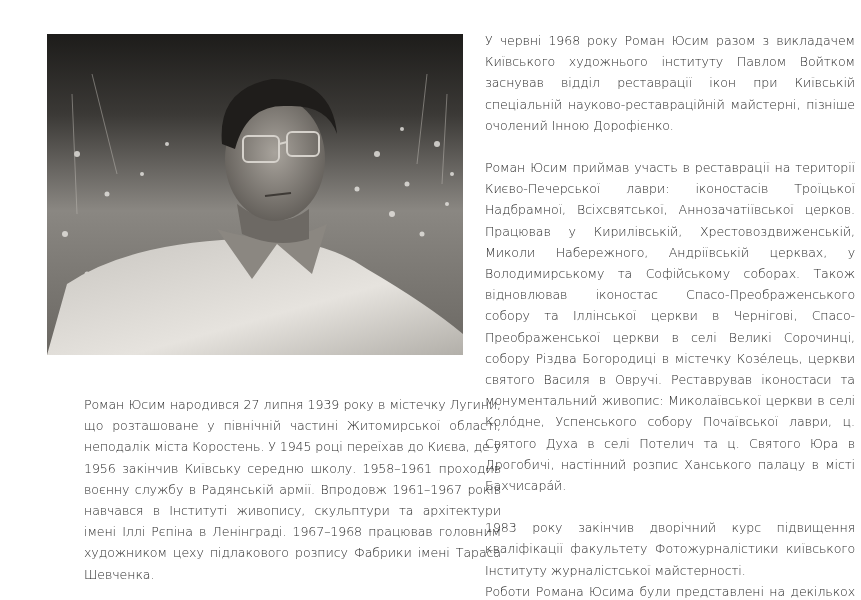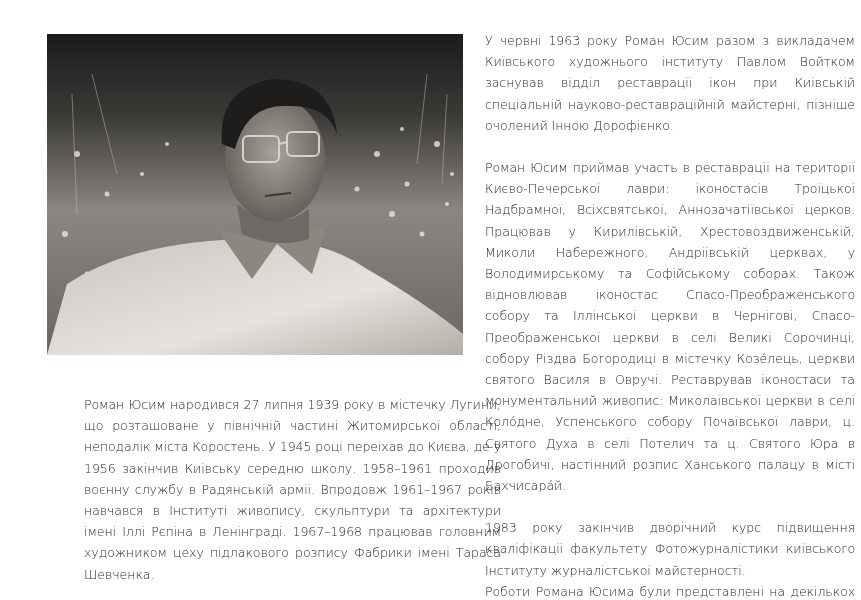--- a/index.html
+++ b/index.html
@@ -87,19 +87,19 @@
 
     <line x1="218" y1="162" x2="244" y2="159" stroke="#3e3a36" stroke-width="2"></line>
   </svg>
 </div>
 
 <div class="col col-left">
   <p>Роман Юсим народився 27 липня 1939 року в містечку Лугини, що розташоване у північній частині Житомирської області, неподалік міста Коростень. У 1945 році переїхав до Києва, де у 1956 закінчив Київську середню школу. 1958–1961 проходив воєнну службу в Радянській армії. Впродовж 1961–1967 років навчався в Інституті живопису, скульптури та архітектури імені Іллі Рєпіна в Ленінграді. 1967–1968 працював головним художником цеху підлакового розпису Фабрики імені Тараса Шевченка.</p>
 </div>
 
 <div class="col col-right">
-  <p>У червні 1963 року Роман Юсим разом з викладачем Київського художнього інституту Павлом Войтком заснував відділ реставрації ікон при Київській спеціальній науково-реставраційній майстерні, пізніше очолений Інною Дорофієнко.</p>
+  <p>У червні 1968 року Роман Юсим разом з викладачем Київського художнього інституту Павлом Войтком заснував відділ реставрації ікон при Київській спеціальній науково-реставраційній майстерні, пізніше очолений Інною Дорофієнко.</p>
   <div class="gap"></div>
   <p>Роман Юсим приймав участь в реставрації на території Києво-Печерської лаври: іконостасів Троїцької Надбрамної, Всіхсвятської, Аннозачатіївської церков. Працював у Кирилівській, Хрестовоздвиженській, Миколи Набережного, Андріївській церквах, у Володимирському та Софійському соборах. Також відновлював іконостас Спасо-Преображенського собору та Іллінської церкви в Чернігові, Спасо-Преображенської церкви в селі Великі Сорочинці, собору Різдва Богородиці в містечку Козéлець, церкви святого Василя в Овручі. Реставрував іконостаси та монументальний живопис: Миколаївської церкви в селі Колóдне, Успенського собору Почаївської лаври, ц. Святого Духа в селі Потелич та ц. Святого Юра в Дрогобичі, настінний розпис Ханського палацу в місті Бахчисарáй.</p>
   <div class="gap"></div>
   <p>1983 року закінчив дворічний курс підвищення кваліфікації факультету Фотожурналістики київського Інституту журналістської майстерності.</p>
   <p>Роботи Романа Юсима були представлені на декількох фотовиставках в Києві, одна з них в Бібліотеці мистецтв Шевченківського району.</p>
 </div>
 
 </body></html>

